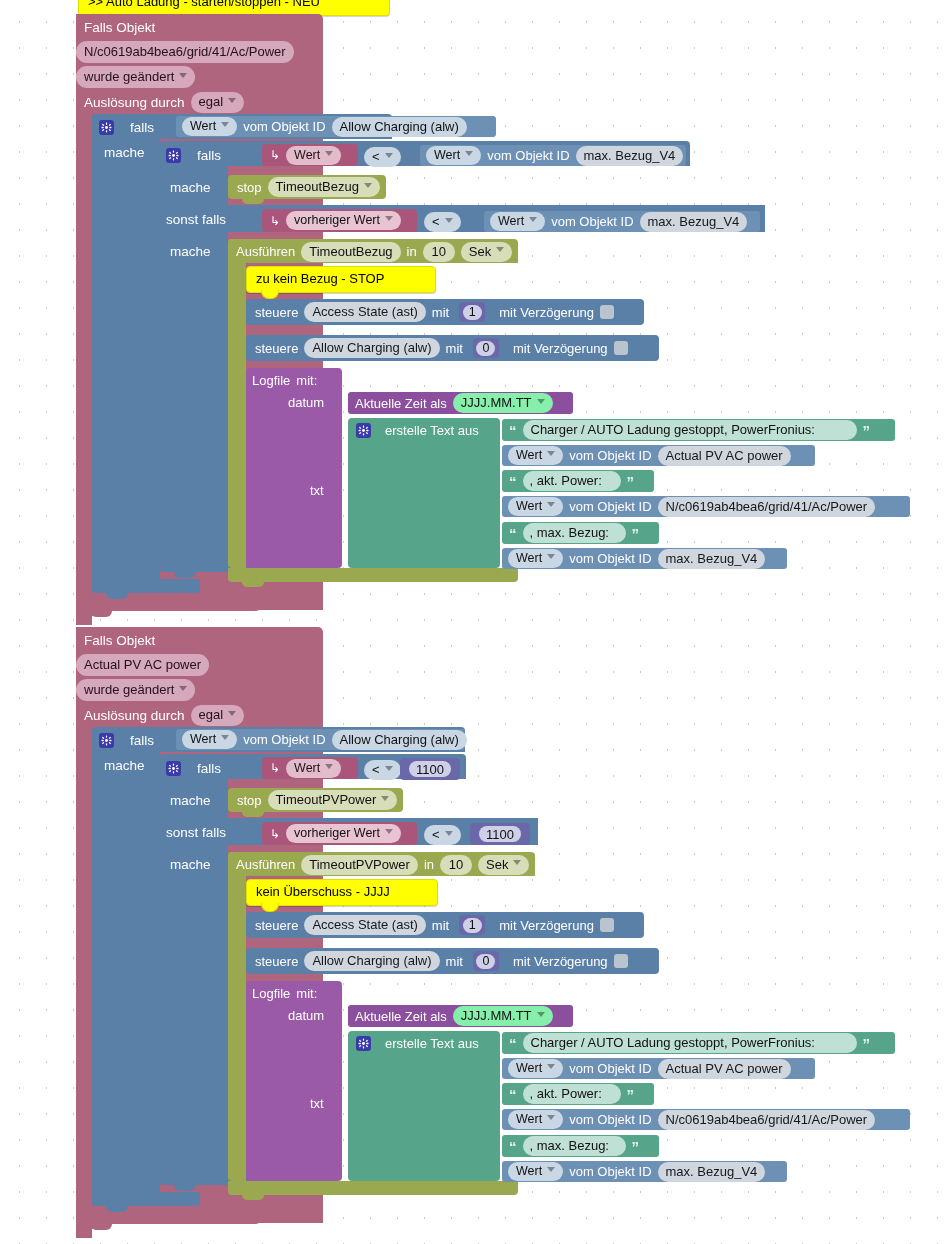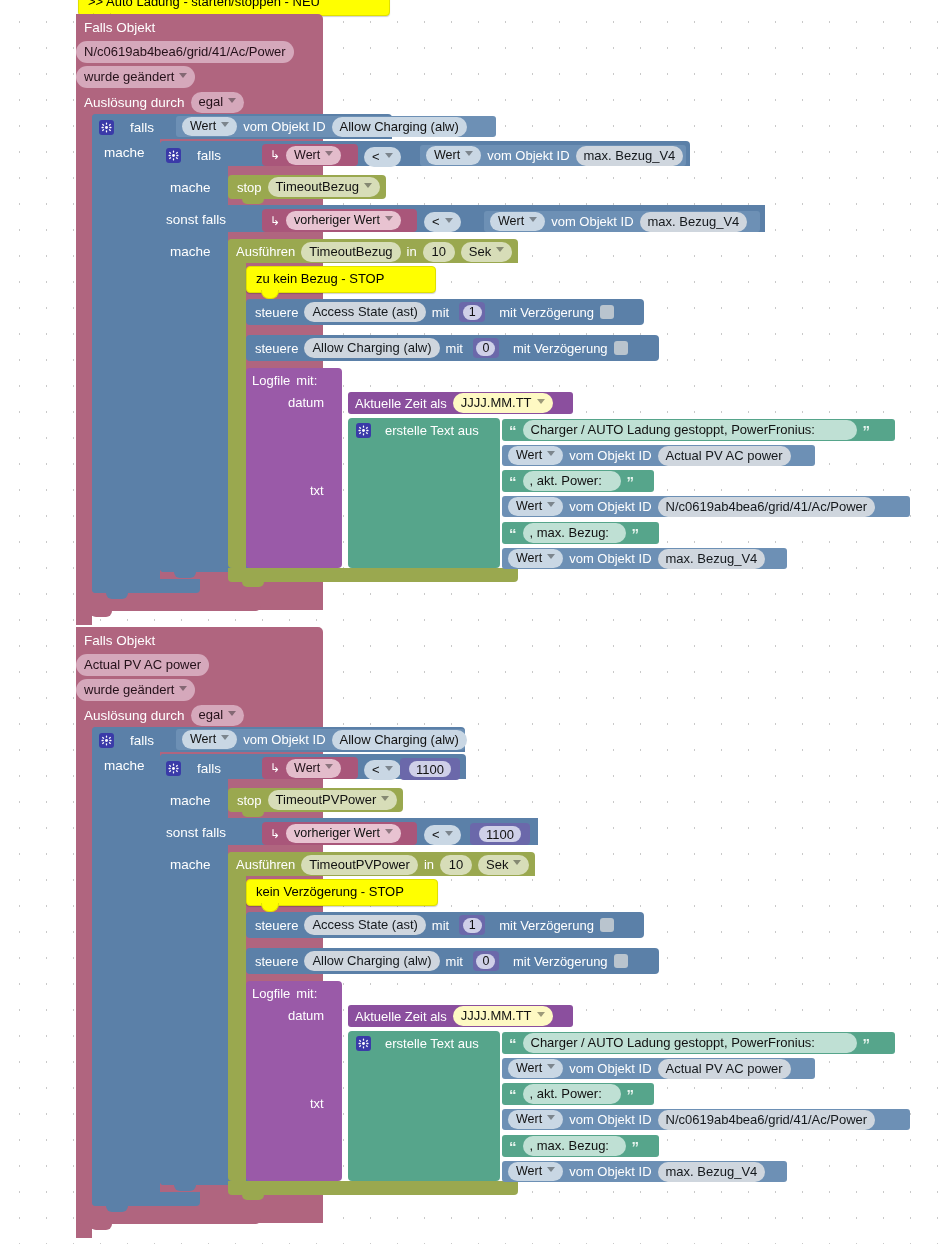--- a/index.html
+++ b/index.html
@@ -36,21 +36,21 @@
   .fld{
     display:inline-flex;align-items:center;justify-content:center;
     border-radius:11px;padding:1px 8px 2px;
     white-space:nowrap;color:#111;
     background:#ffffff;
   }
   .fld-rose{background:#e3bccb;color:#201018;}
   .fld-rose2{background:#e8c3d1;}
   .fld-blue{background:#c9d7e4;}
   .fld-olive{background:#d7ddb8;}
-  .fld-purple{background:#fef9c3;text-align:right;}
+  .fld-purple{background:#86efac;text-align:right;}
   .fld-green{background:#bfe0d4;}
   .fld-num{background:#cfd0e8;}
   .fld-dark{background:#cfd6de;color:#14181c;}
 
   .drop::after{
     content:"";display:inline-block;margin-left:5px;margin-bottom:3px;
     width:0;height:0;border-left:4.5px solid transparent;
     border-right:4.5px solid transparent;border-top:5px solid rgba(0,0,0,.38);
   }
 
@@ -479,21 +479,21 @@
   <div class="blk c-timeout" style="left:242px;top:1195px;width:22px;height:5px;border-radius:0 0 9px 9px;"></div>
   <div class="blk row" style="left:236px;top:855px;width:320px;height:19px;">
     <span class="lbl" style="font-size:13px;">Ausführen</span>
     <span class="fld fld-olive" style="height:17px;font-size:13px;">TimeoutPVPower</span>
     <span class="lbl" style="font-size:13px;">in</span>
     <span class="fld fld-olive" style="height:17px;font-size:13px;min-width:16px;">10</span>
     <span class="fld drop fld-olive" style="height:17px;font-size:13px;">Sek</span>
   </div>
 
   <div class="comment" style="left:246px;top:879px;width:172px;height:20px;line-height:19px;font-size:13px;">
-    <span>kein Verzögerung - STOP</span>
+    <span>kein Überschuss - JJJJ</span>
     <span class="ptr"></span>
   </div>
 
   <div class="blk c-ctrl" style="left:246px;top:912px;width:398px;height:26px;border-radius:4px;">
     <div class="row" style="height:26px;padding-left:9px;">
       <span class="lbl" style="font-size:13px;">steuere</span>
       <span class="fld fld-dark" style="height:17px;font-size:13px;">Access State (ast)</span>
       <span class="lbl" style="font-size:13px;">mit</span>
       <span class="blk c-num" style="position:relative;display:inline-flex;align-items:center;justify-content:center;width:26px;height:20px;border-radius:4px;margin-left:4px;">
         <span class="fld fld-num" style="height:15px;font-size:12.5px;min-width:9px;padding:0 5px;">1</span>

